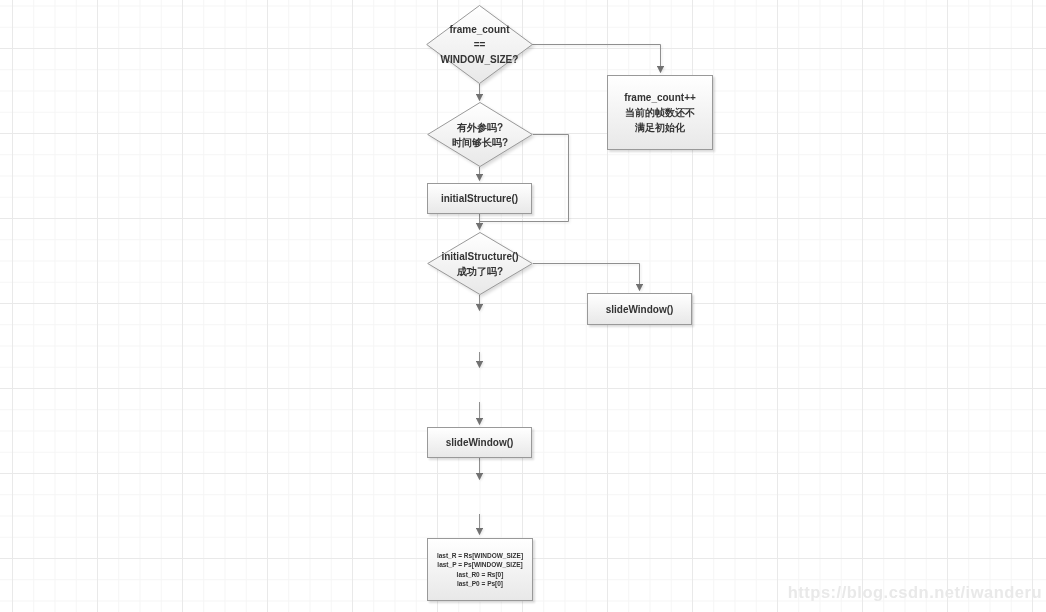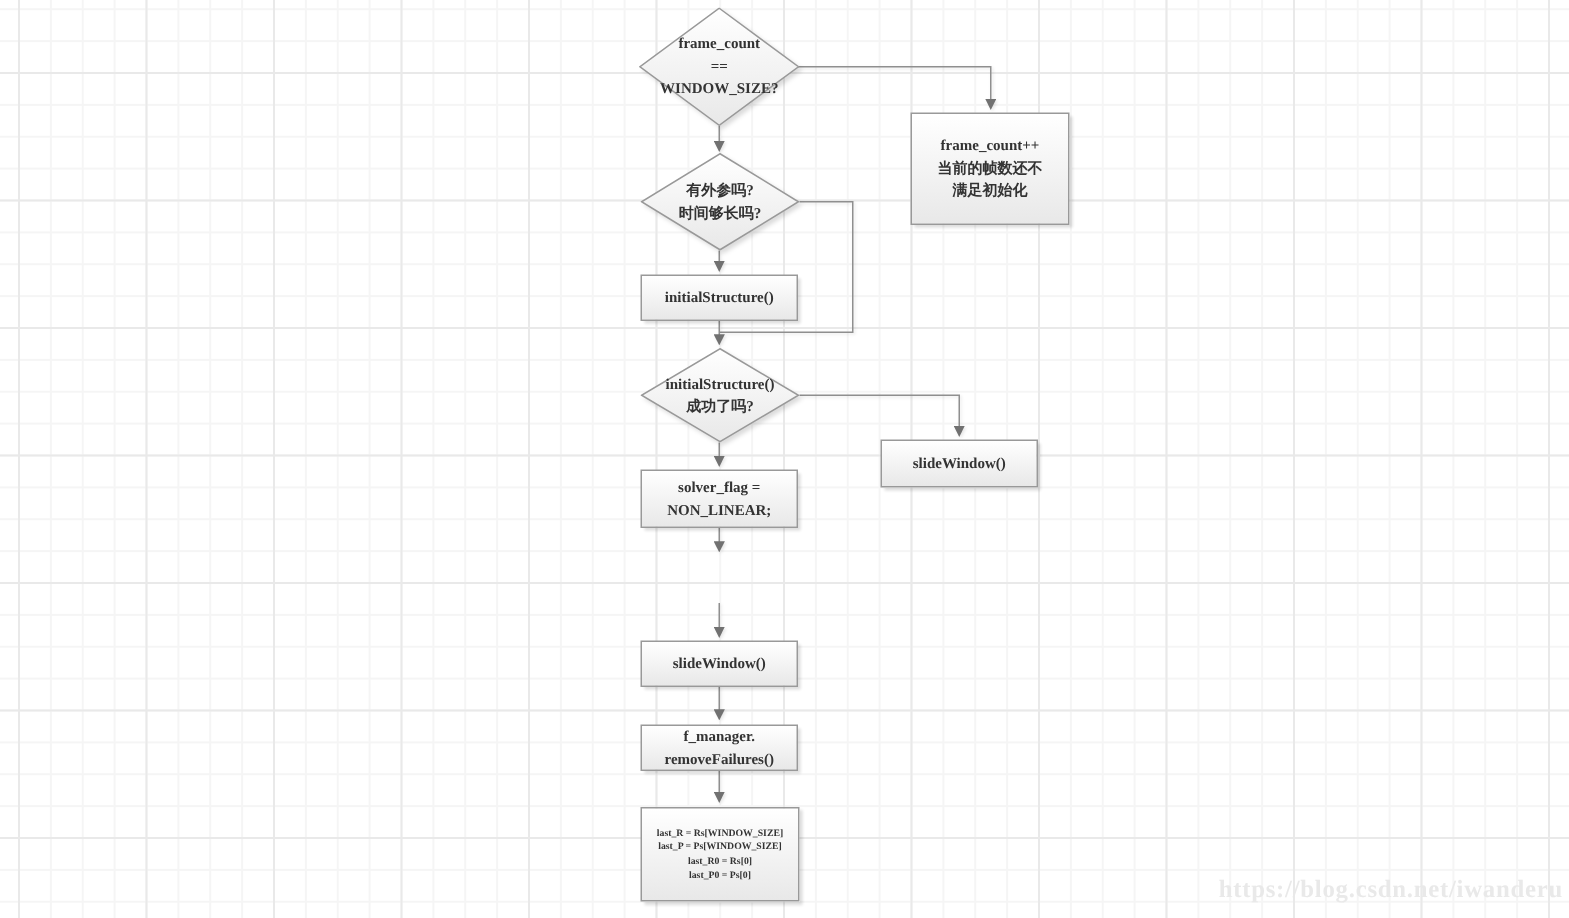--- a/index.html
+++ b/index.html
@@ -5,21 +5,21 @@
   html,body{margin:0;padding:0;background:#fff;}
   .canvas{
     position:relative;width:1046px;height:612px;overflow:hidden;background:#ffffff;
     background-image:
       linear-gradient(to right, #e9e9e9 1px, transparent 1px),
       linear-gradient(to bottom, #e9e9e9 1px, transparent 1px),
       linear-gradient(to right, #f5f5f5 1px, transparent 1px),
       linear-gradient(to bottom, #f5f5f5 1px, transparent 1px);
     background-size:85px 85px,85px 85px,21.25px 21.25px,21.25px 21.25px;
     background-position:12px 48px,12px 48px,12px 48px,12px 48px;
-    font-family:Liberation Serif, serif;
+    font-family:Liberation Sans, sans-serif;
   }
   .arrows{position:absolute;left:0;top:0;width:1046px;height:612px;pointer-events:none;}
   .arrows polyline{fill:none;stroke:#8f8f8f;stroke-width:1;filter:drop-shadow(1.5px 1.5px 1px rgba(0,0,0,0.10));}
   .node{position:absolute;display:flex;align-items:center;justify-content:center;text-align:center;}
   .box{
     border:1px solid #999999;
     background:linear-gradient(#ffffff,#e8e8e8);
     box-shadow:2px 2px 2px rgba(0,0,0,0.14);
     box-sizing:border-box;
   }
@@ -96,34 +96,26 @@
       <polygon points="53,0.5 105.3,31.5 53,62.5 0.7,31.5"></polygon>
     </svg>
     <div class="label">initialStructure()
 成功了吗?</div>
   </div>
 
   <div class="node box" style="left:587px;top:293px;width:105px;height:32px;">
     <div class="label">slideWindow()</div>
   </div>
 
-  <div class="node box" style="left:427px;top:313px;width:105px;height:39px;">
-    <div class="label">solver_flag =
-NON_LINEAR;</div>
-  </div>
 
 
   <div class="node box" style="left:427px;top:427px;width:105px;height:31px;">
     <div class="label">slideWindow()</div>
   </div>
 
-  <div class="node box" style="left:427px;top:483px;width:105px;height:31px;">
-    <div class="label">f_manager.
-removeFailures()</div>
-  </div>
 
   <div class="node box" style="left:427px;top:538px;width:106px;height:63px;">
     <div class="label small">last_R = Rs[WINDOW_SIZE]
 last_P = Ps[WINDOW_SIZE]
 last_R0 = Rs[0]
 last_P0 = Ps[0]</div>
   </div>
 
   <div class="watermark">https://blog.csdn.net/iwanderu</div>
 

